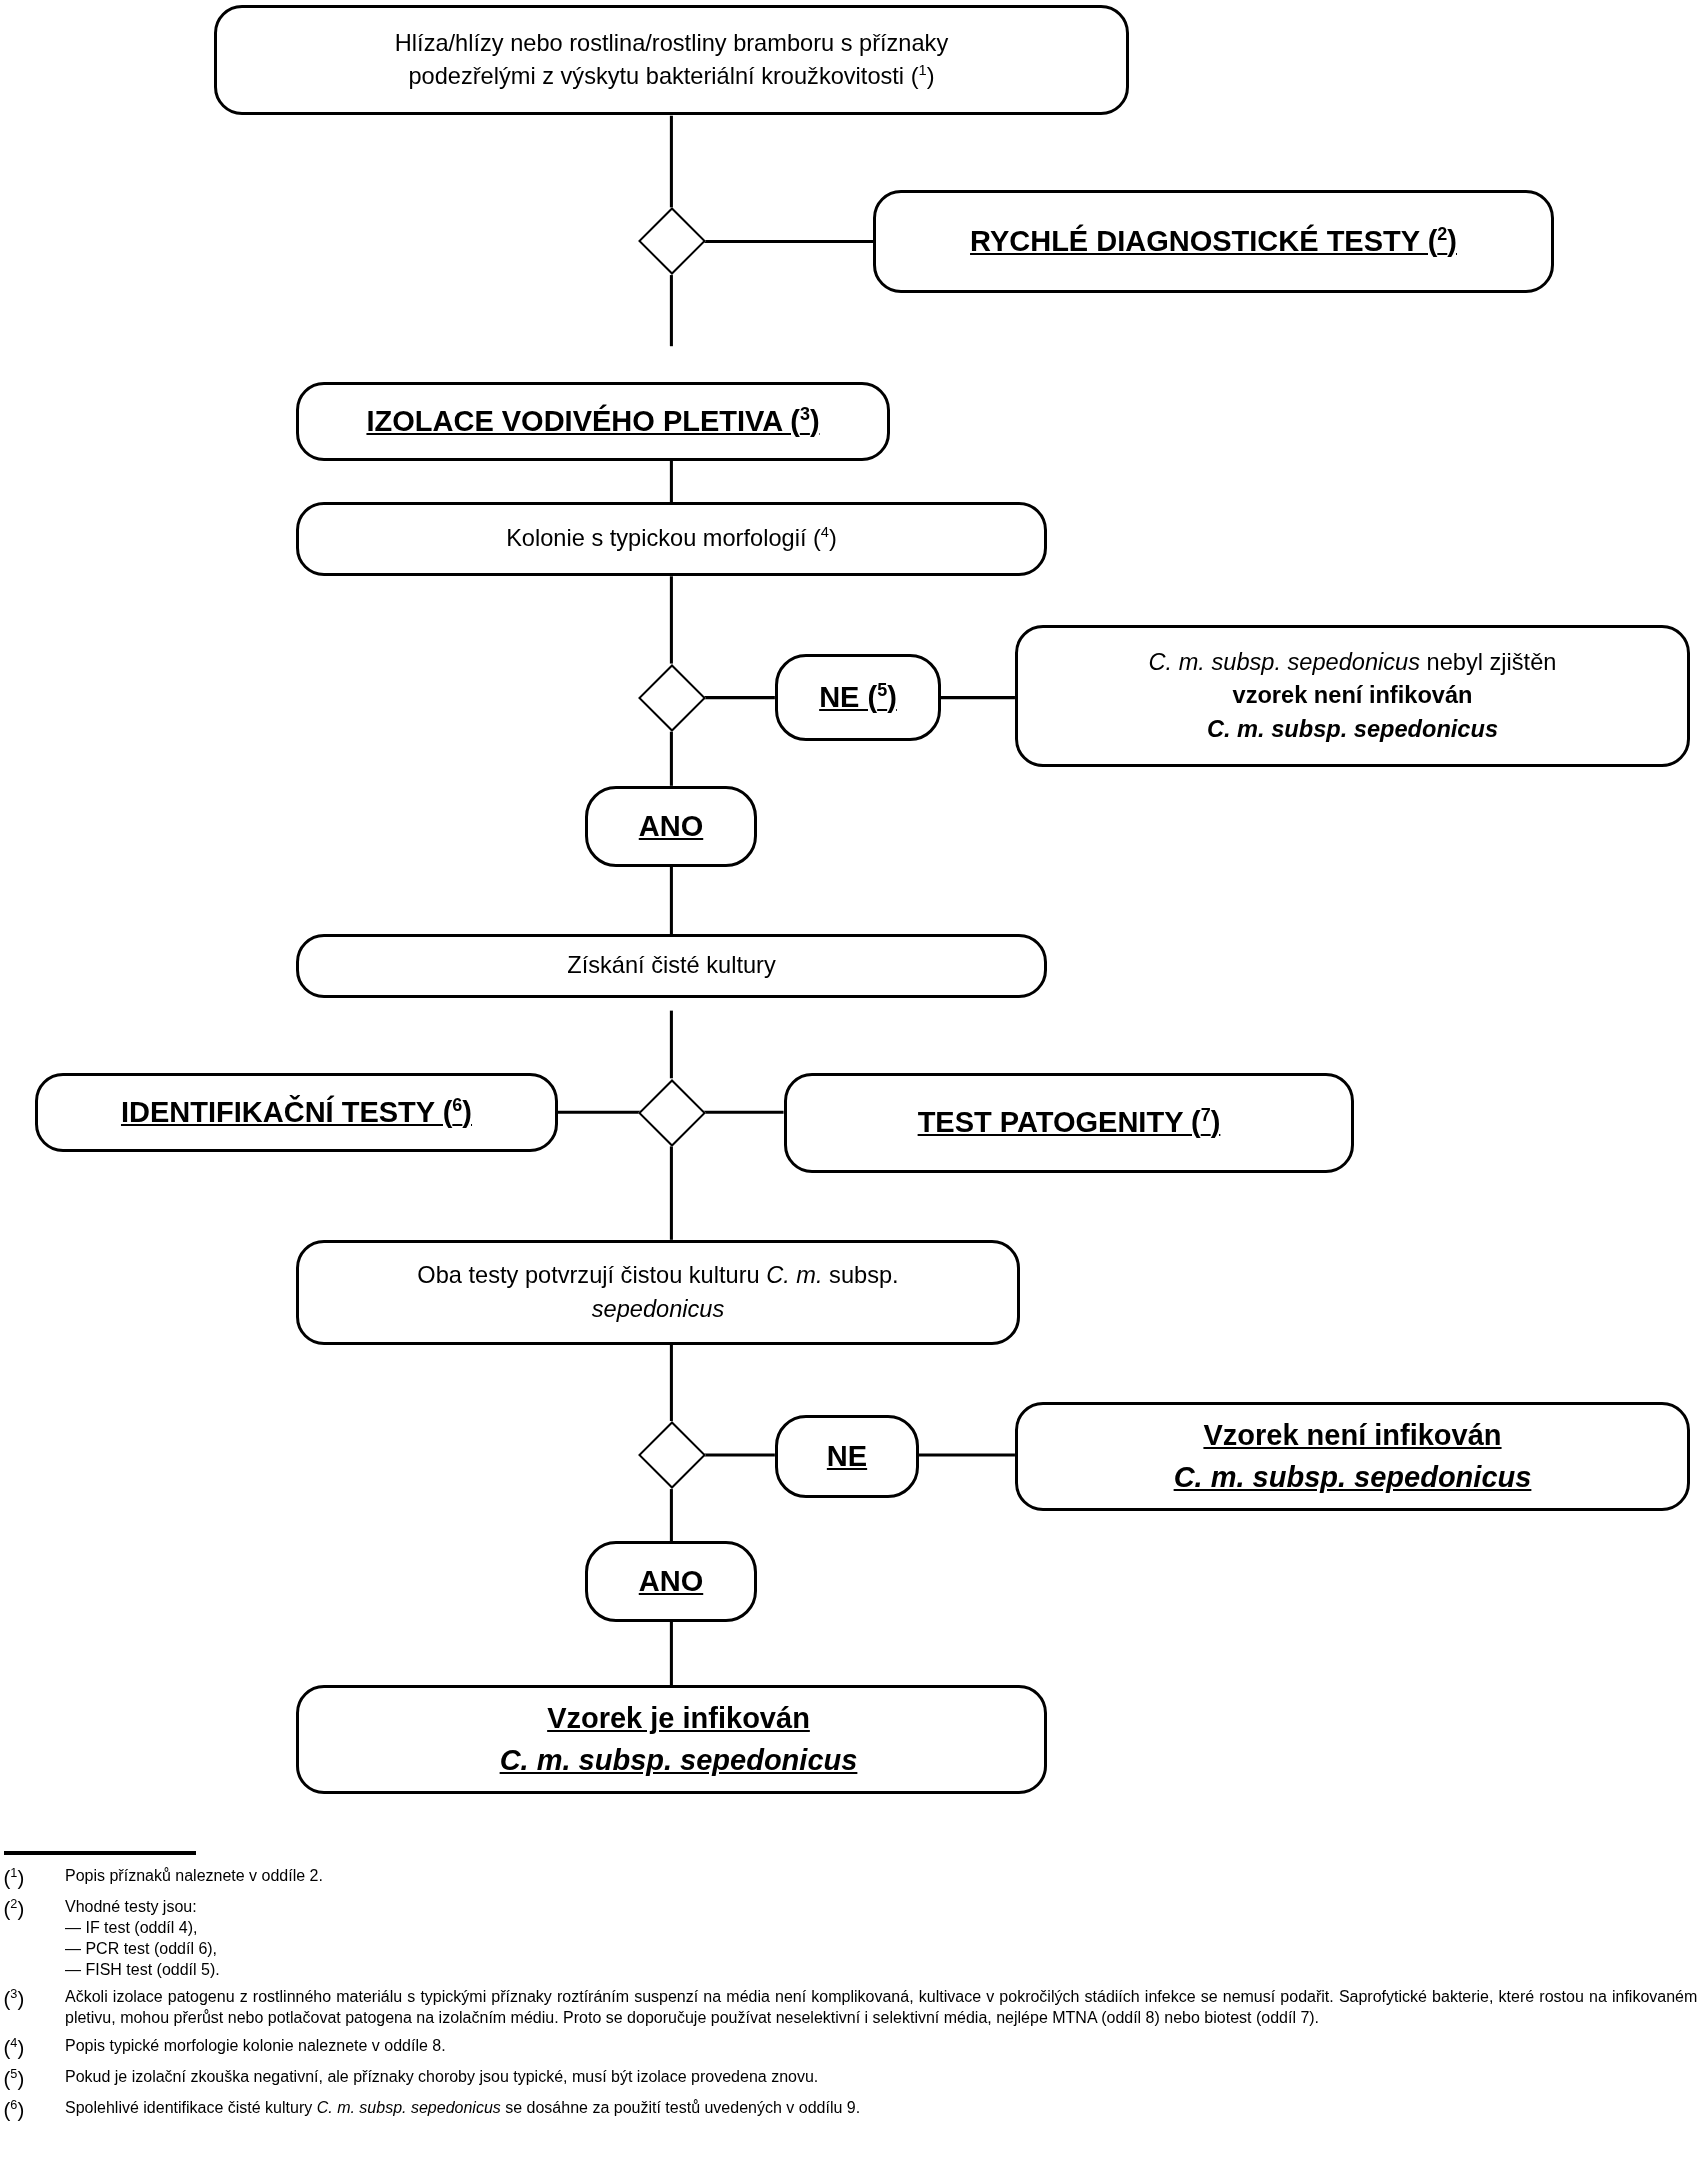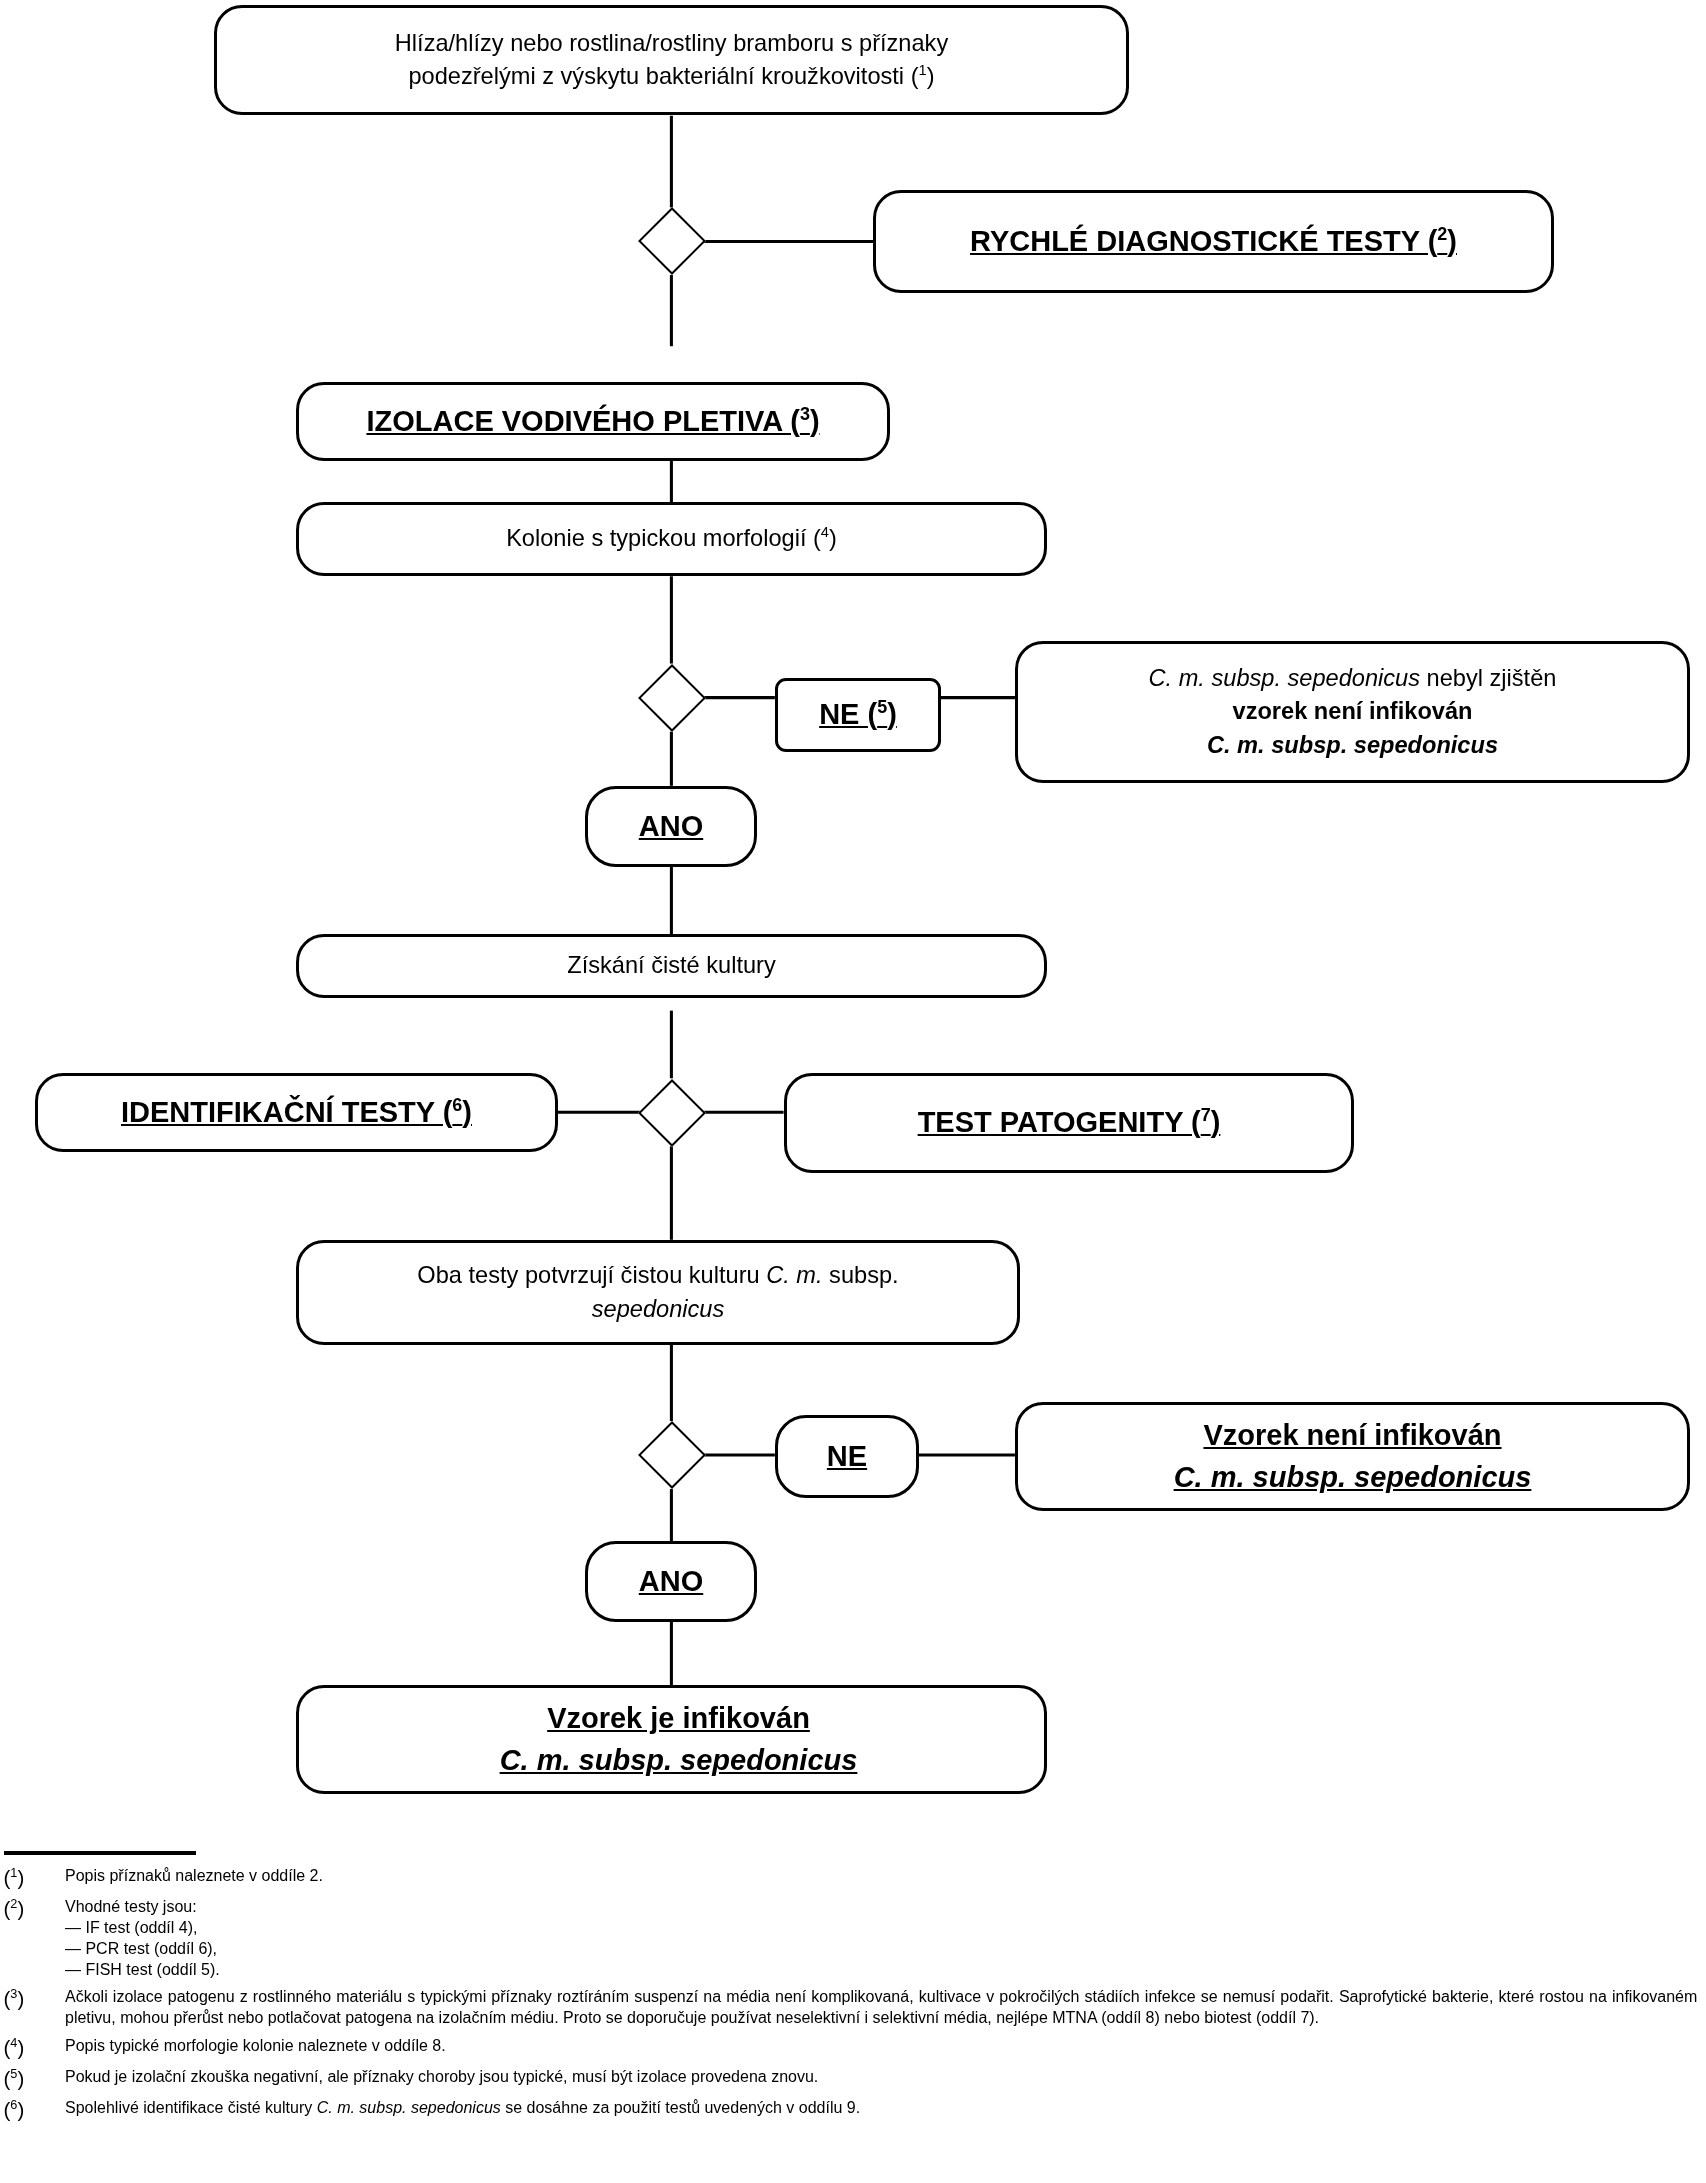--- a/index.html
+++ b/index.html
@@ -167,27 +167,27 @@
   </div>
 
   <div class="node fs-reg" style="left:296px; top:502px; width:751px; height:74px;">
     <span class="txt">
       <span>Kolonie s typickou morfologií (</span><sup class="fn">4</sup><span>)</span>
     </span>
   </div>
 
   <div class="diamond" style="left:648px; top:674px;"></div>
 
-  <div class="node fs-bold" style="left:775px; top:654px; width:166px; height:74px; border-radius:11px;margin-top:24px;">
+  <div class="node fs-bold" style="left:775px; top:654px; width:166px; height:87px; border-radius:31px;">
     <span class="txt">
       <span>NE (</span><sup class="fn">5</sup><span>)</span>
     </span>
   </div>
 
-  <div class="node fs-reg" style="left:1015px; top:625px; width:675px; height:142px;margin-top:16px;">
+  <div class="node fs-reg" style="left:1015px; top:625px; width:675px; height:142px;">
     <span class="txt">
       <i class="it">C. m. subsp. sepedonicus</i><span> nebyl zjištěn</span><br>
       <b class="bd">vzorek není infikován</b><br>
       <b class="bd"><i class="it">C. m. subsp. sepedonicus</i></b>
     </span>
   </div>
 
   <div class="node fs-bold" style="left:585px; top:786px; width:172px; height:81px; border-radius:31px;">
     <span class="txt">ANO</span>
   </div>

